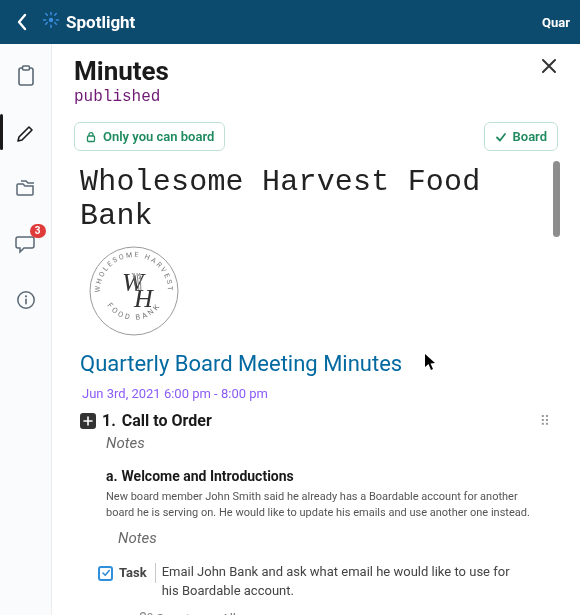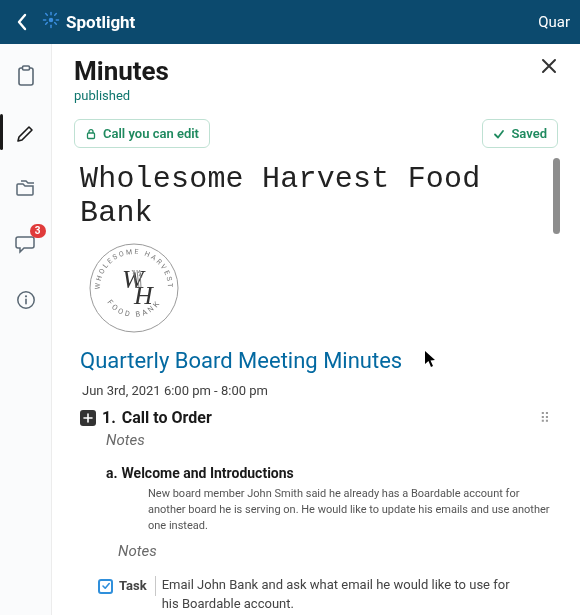--- a/index.html
+++ b/index.html
@@ -15,40 +15,40 @@
       height: 44px;
       background: #0c4a6e;
       color: #fff;
       display: flex;
       align-items: center;
       padding: 0 10px;
     }
     .topbar .back { width: 24px; display:flex; align-items:center; justify-content:center; cursor:pointer;}
     .brand { display:flex; align-items:center; gap:6px; margin-left:8px; font-weight:700; font-size:17px;}
     .brand-logo { color:#3a8dde; }
-    .topbar .right { margin-left:auto; font-size:15px; font-weight:400; white-space:nowrap; overflow:hidden; }
+    .topbar .right { margin-left:auto; font-size:13px; font-weight:700; white-space:nowrap; overflow:hidden; }
     .shell { display:flex; height: calc(615px - 44px); }
     .leftnav {
       width: 52px;
       background: #fafbfc;
       border-right: 1px solid #ececec;
       display:flex;
       flex-direction:column;
       align-items:center;
       padding-top:18px;
       gap: 28px;
     }
     .nav-item { width:28px; height:28px; display:flex; align-items:center; justify-content:center; color:#5a6874; cursor:pointer; position:relative;}
     .nav-item.active { color:#1a1a1a; }
     .nav-item.active::before { content:""; position:absolute; left:-12px; top:-4px; width:3px; height:36px; background:#1a1a1a; border-radius:2px;}
     .nav-badge { position:absolute; top:-6px; right:-6px; background:#e03b3b; color:#fff; font-size:10px; font-weight:700; border-radius:10px; padding:1px 5px; line-height:12px;}
     .main { flex:1; padding: 12px 22px 10px 22px; position:relative; overflow:auto; }
     .hdr-row { display:flex; align-items:flex-start; justify-content:space-between;}
     .page-title { font-size:26px; font-weight:700; }
-    .page-sub { font-size:13px; color:#0f766e; margin-top:2px; margin-bottom:16px;}
+    .page-sub { font-size:16px; color:#701a75; margin-top:2px; margin-bottom:16px;font-family:Liberation Mono, monospace;}
     .close-x { font-size:20px; cursor:pointer; color:#333; }
     .chips-row { display:flex; justify-content:space-between; margin-bottom:10px;}
     .chip {
       border:1px solid #bfe1d3;
       color:#1f8a5f;
       background:#fff;
       font-size:13px;
       font-weight:600;
       padding:6px 10px;
       border-radius:6px;
@@ -56,30 +56,30 @@
       align-items:center;
       gap:6px;
       cursor:pointer;
     }
     .doc-wrap { padding: 4px 6px 20px 6px; position:relative;}
     .scroll-track { position:absolute; right:-2px; top:0; width:7px; height:76px; background:#8d8d8d; border-radius:4px; }
     .org-title { font-size:30px; font-weight:400; color:#222; font-family: Liberation Mono, monospace; letter-spacing:0.2px;}
     .org-logo { margin: 8px 0 6px 4px; }
     .meeting-title { font-size:22px; font-weight:400; color:#0369a1; margin-top:2px;}
     .cursor { display:inline-block; margin-left:18px; vertical-align:baseline;}
-    .meeting-date { font-size:13px; color:#404040; margin-top:10px; margin-left:2px;}
+    .meeting-date { font-size:13px; color:#8b5cf6; margin-top:10px; margin-left:2px;}
     .agenda { margin-top:10px; }
     .agenda-item { display:flex; align-items:center; gap:6px; }
     .plus-badge { width:16px; height:16px; border-radius:3px; background:#333; color:#fff; font-size:12px; display:flex; align-items:center; justify-content:center; cursor:pointer;}
     .agenda-label { font-size:16px; font-weight:700; }
     .drag-handle { margin-left:auto; color:#9a9a9a; font-size:14px; letter-spacing:2px; cursor:grab; user-select:none;}
     .notes { font-size:15px; font-style:italic; color:#6a6a6a; margin-left:26px; margin-top:4px;}
     .subitem { margin: 14px 0 0 26px; }
     .sub-title { font-size:14px; font-weight:700; }
-    .sub-body { font-size:11px; color:#555; line-height:1.45; margin-top:4px; max-width:440px;margin-left:42px;}
+    .sub-body { font-size:11px; color:#555; line-height:1.45; margin-top:4px; max-width:440px;}
     .task-block { display:flex; align-items:flex-start; gap:6px; margin: 16px 0 0 18px; }
     .task-check { width:15px; height:15px; border:2px solid #2f8fdb; border-radius:3px; margin-top:3px; cursor:pointer; position:relative; }
     .task-check .tick { position:absolute; inset:0; display:flex; align-items:center; justify-content:center;}
     .task-label { font-size:13px; font-weight:700; color:#444; padding-right:8px; border-right:1px solid #c8c8c8; line-height:20px;}
     .task-text { font-size:13px; color:#444; max-width:360px; line-height:1.45;}
     .assignee { display:flex; align-items:center; gap:0; margin: 10px 0 0 58px; color:#7a7a7a; font-size:13px;}
     .caret { color:#8a8a8a; }
   </style>
 </head>
 <body>
@@ -157,27 +157,27 @@
           </svg>
       </div>
     </div>
 
     <div class="chips-row">
       <div class="chip">
         <svg width="12" height="12" viewBox="0 0 12 12">
             <rect x="2.5" y="5" width="7" height="5.5" rx="1" stroke="#1f8a5f" stroke-width="1.3" fill="none"></rect>
             <path d="M4 5V3.6a2 2 0 0 1 4 0V5" stroke="#1f8a5f" stroke-width="1.3" fill="none"></path>
           </svg>
-        <span>Call you can edit</span>
+        <span>Only you can board</span>
       </div>
       <div class="chip">
         <svg width="12" height="12" viewBox="0 0 12 12">
             <path d="M2 6.5 L5 9.5 L10 3" stroke="#1f8a5f" stroke-width="1.8" fill="none" stroke-linecap="round" stroke-linejoin="round"></path>
           </svg>
-        <span>Saved</span>
+        <span>Board</span>
       </div>
     </div>
 
     <div class="doc-wrap">
       <div class="scroll-track"></div>
 
       <div class="org-title">Wholesome Harvest Food Bank</div>
 
       <div class="org-logo">
         <svg width="100" height="100" viewBox="0 0 100 100">

